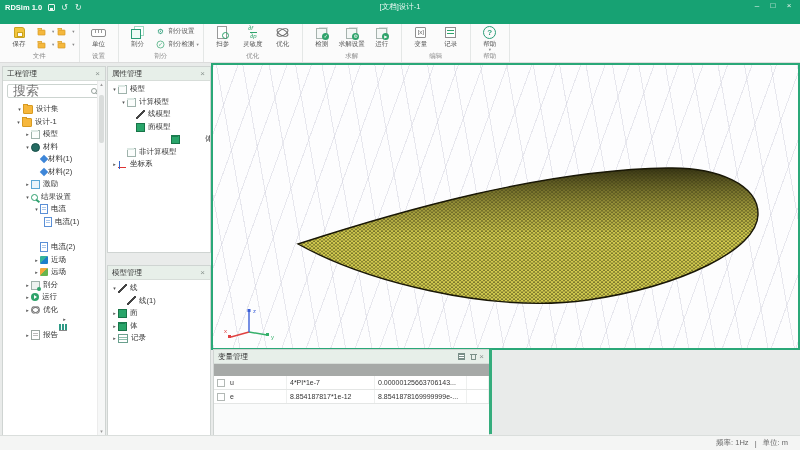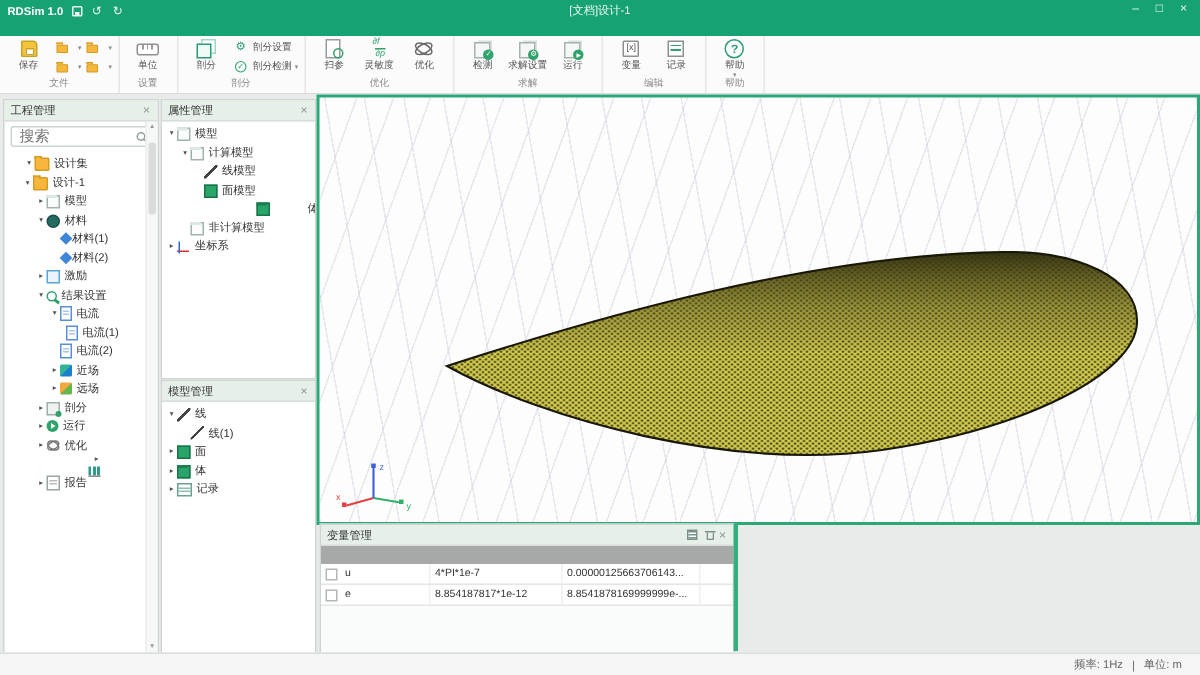--- a/index.html
+++ b/index.html
@@ -79,21 +79,21 @@
   .phead .ptitle{flex:1;white-space:nowrap;overflow:hidden;}
   .pclose{color:#8a948f;font-size:8px;line-height:13px;padding:0 1px;}
   .mi{width:9px;height:9px;position:relative;display:inline-block;margin-left:3px;}
   .mi-add::before{content:"";position:absolute;inset:1px;border:1px solid #7a8f88;background:#fff;}
   .mi-add::after{content:"";position:absolute;left:2px;right:2px;top:4px;height:1px;background:#7a8f88;box-shadow:0 -2px 0 #7a8f88,0 2px 0 #7a8f88;}
   .mi-trash::before{content:"";position:absolute;left:2px;top:3px;right:2px;bottom:1px;border:1px solid #7a8f88;border-top:none;border-radius:0 0 1px 1px;}
   .mi-trash::after{content:"";position:absolute;left:1px;right:1px;top:2px;height:1px;background:#7a8f88;}
 
   .searchbox{margin:3px 4px;height:12px;border:1px solid #ccd4d0;background:#fff;border-radius:2px;
     display:flex;align-items:center;padding:0 3px;}
-  .searchbox input{border:0;outline:none;flex:1;width:100%;font-size:10px;color:#444;background:transparent;
+  .searchbox input{border:0;outline:none;flex:1;width:100%;font-size:13px;color:#444;background:transparent;
     font-family:Liberation Serif, serif;}
   .mini-mag{width:4px;height:4px;border:1px solid #98a39e;border-radius:50%;position:relative;flex:none;}
   .mini-mag::after{content:"";position:absolute;width:3px;height:1px;background:#98a39e;right:-2px;bottom:-1px;transform:rotate(38deg);}
 
   .tree{padding:2px 0;overflow:hidden;}
   .trow{display:flex;align-items:center;height:12.5px;font-size:7.5px;color:#333;white-space:nowrap;}
   .caret{width:7px;flex:none;font-size:5px;color:#555;text-align:center;}
   .tlabel{overflow:hidden;text-overflow:ellipsis;}
   .ti{width:9px;height:9px;position:relative;flex:none;margin-right:3px;}
   .ti-folder{height:7px;margin-top:1px;background:#f6b73c;border:1px solid #d79a22;border-radius:1px;width:8px;}
@@ -130,21 +130,21 @@
 
   .vscroll{position:absolute;right:0;top:14px;bottom:0;width:7px;background:#f6f7f7;border-left:1px solid #ececec;font-size:5px;color:#999;text-align:center;}
   .vthumb{position:absolute;left:1px;right:1px;top:14px;height:48px;background:#d9dcdb;border-radius:2px;}
   .varrow{line-height:7px;display:block;}
   .varrow.down{position:absolute;bottom:0;left:0;right:0;}
 
   
   .workarea{position:absolute;left:0;top:63px;right:0;bottom:14px;background:#e9ebea;}
   .p-project{left:2px;top:3px;width:102px;height:368px;}
   .p-prop{left:107px;top:3px;width:102px;height:185px;}
-  .p-model{left:107px;top:190px;width:102px;height:181px;}
+  .p-model{left:107px;top:202px;width:102px;height:181px;}
   .p-var{left:213px;top:286px;width:275px;height:85px;background:#fafbfb;}
   .p-info{left:493px;top:286px;right:2px;height:85px;}
   .vsplit{position:absolute;left:489px;top:286px;width:3px;height:85px;background:#35ad7d;}
 
   
   .viewport{position:absolute;left:211px;top:0;right:0;height:283px;border:2px solid #2aa878;
     background:
       repeating-linear-gradient(80deg,rgba(210,210,222,.5) 0 1px,transparent 1px 26px),
       repeating-linear-gradient(110deg,rgba(210,210,222,.5) 0 1px,transparent 1px 23px),
       #fdfdfe;}
@@ -399,21 +399,21 @@
           <div class="trow" style="padding-left: 30px;">
             <span class="caret">▾</span>
             <span class="ti ti-doc"></span>
             <span class="tlabel">电流</span>
           </div>
           <div class="trow" style="padding-left: 34px;">
             <span class="caret"></span>
             <span class="ti ti-doc"></span>
             <span class="tlabel">电流(1)</span>
           </div>
-          <div class="trow" style="padding-left: 30px;">
+          <div class="trow" style="padding-left: 30px; margin-top: 13px;">
             <span class="caret"></span>
             <span class="ti ti-doc"></span>
             <span class="tlabel">电流(2)</span>
           </div>
           <div class="trow" style="padding-left: 30px;">
             <span class="caret">▸</span>
             <span class="ti ti-near"></span>
             <span class="tlabel">近场</span>
           </div>
           <div class="trow" style="padding-left: 30px;">

